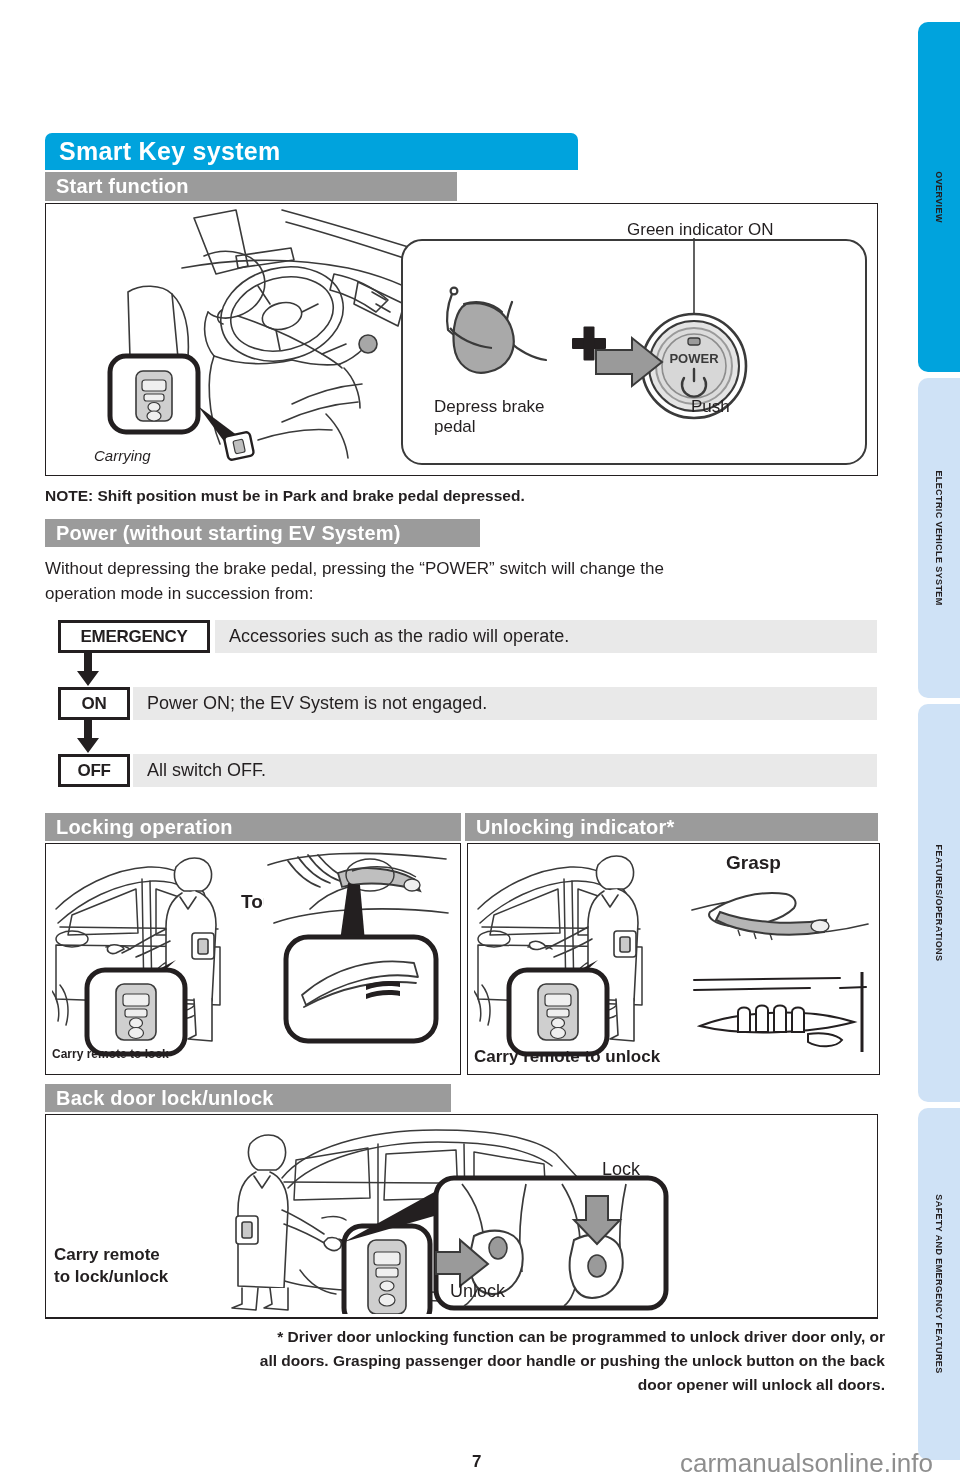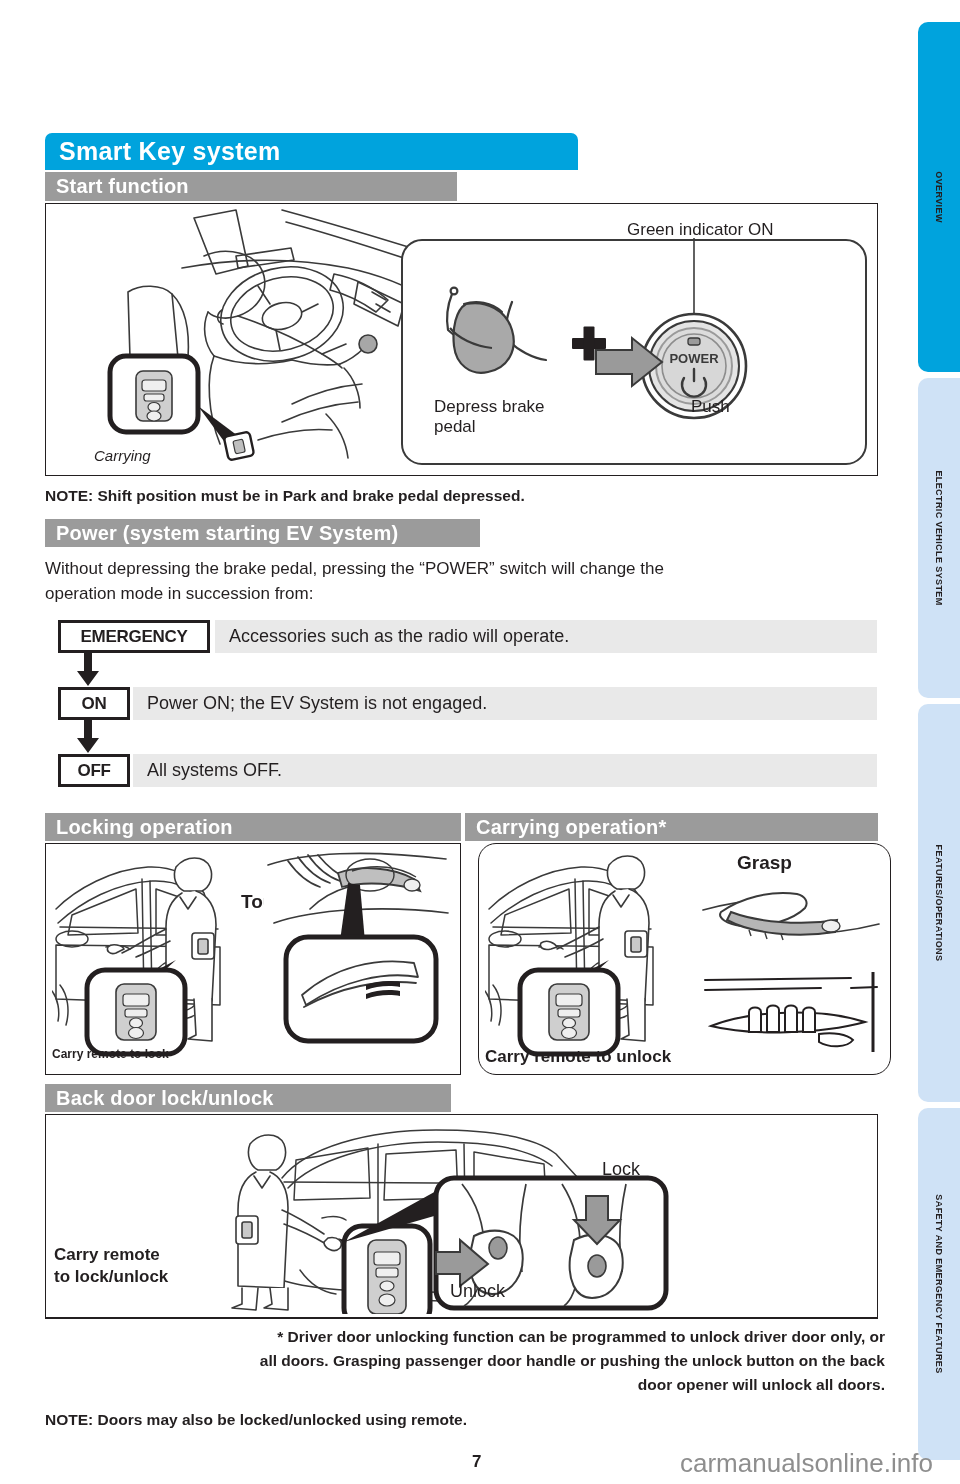--- a/index.html
+++ b/index.html
@@ -188,21 +188,21 @@
     <div class="lbl" style="left:388px;top:193px;font-size:17px;line-height:20px;">
       <span>Depress brake</span><br>
       <span>pedal</span>
     </div>
     <div class="lbl" style="left:645px;top:193px;font-size:17px;">Push</div>
   </div>
 
   <div class="note" style="left:45px;top:487px;">NOTE: Shift position must be in Park and brake pedal depressed.</div>
 
   <div class="h-gray" style="left:45px;top:519px;width:435px;height:28px;">
-    <span>Power (system starting EV System)</span>
+    <span>Power (without starting EV System)</span>
   </div>
 
   <div class="body-txt" style="left:45px;top:556px;width:835px;">
     <span>Without depressing the brake pedal, pressing the “POWER” switch will change the</span><br>
     <span>operation mode in succession from:</span>
   </div>
 
   <div class="chip" style="left:58px;top:620px;width:152px;height:33px;">
     <span class="chip-txt">EMERGENCY</span>
   </div>
@@ -220,28 +220,28 @@
     <span>Power ON; the EV System is not engaged.</span>
   </div>
   <svg class="illus" style="left:76px;top:720px;" width="24" height="34" viewBox="0 0 24 34">
     <path d="M8 0 L16 0 L16 18 L23 18 L12 33 L1 18 L8 18 Z" fill="#231f20"></path>
   </svg>
 
   <div class="chip" style="left:58px;top:754px;width:72px;height:33px;">
     <span class="chip-txt">OFF</span>
   </div>
   <div class="rowbar" style="left:133px;top:754px;width:744px;height:33px;">
-    <span>All systems OFF.</span>
+    <span>All switch OFF.</span>
   </div>
 
   <div class="h-gray" style="left:45px;top:813px;width:416px;height:28px;">
     <span>Locking operation</span>
   </div>
   <div class="h-gray" style="left:465px;top:813px;width:413px;height:28px;">
-    <span>Carrying operation*</span>
+    <span>Unlocking indicator*</span>
   </div>
 
   <div class="panel" style="left:45px;top:843px;width:416px;height:232px;">
     <svg class="illus" style="left:6px;top:5px;" width="192" height="198" viewBox="0 0 192 198">
       <rect x="0" y="0" width="192" height="198" fill="#fff"></rect>
       <g fill="none" stroke="#3a3a3a" stroke-width="1.5" stroke-linejoin="round" stroke-linecap="round">
 
         <path d="M4 60 C 24 40 60 20 96 18 C 120 17 140 26 152 44 L160 70"></path>
         <path d="M6 74 C 30 52 64 34 100 32 C 124 31 142 40 152 58"></path>
         <path d="M8 78 L166 80"></path>
@@ -311,21 +311,21 @@
       </g>
       <g fill="#231f20">
         <path d="M102 136 C 112 132 126 131 136 133 L136 138 C 126 136 112 137 102 141 Z"></path>
         <path d="M102 145 C 112 141 126 140 136 142 L136 147 C 126 145 112 146 102 150 Z"></path>
       </g>
     </svg>
 
     <div class="lbl-b" style="left:6px;top:203px;font-size:12px;">Carry remote to lock</div>
   </div>
 
-  <div class="panel" style="left:478px;top:843px;width:413px;height:232px;border-radius:18px;">
+  <div class="panel" style="left:467px;top:843px;width:413px;height:232px;">
     <svg class="illus" style="left:6px;top:5px;" width="192" height="198" viewBox="0 0 192 198">
       <rect x="0" y="0" width="192" height="198" fill="#fff"></rect>
       <g fill="none" stroke="#3a3a3a" stroke-width="1.5" stroke-linejoin="round" stroke-linecap="round">
         <path d="M4 60 C 24 40 60 20 96 18 C 120 17 140 26 152 44 L160 70"></path>
         <path d="M6 74 C 30 52 64 34 100 32 C 124 31 142 40 152 58"></path>
         <path d="M8 78 L166 80"></path>
         <path d="M4 96 L168 98 L168 156 L4 150 Z"></path>
         <path d="M90 30 L92 150"></path>
         <path d="M98 32 L100 150"></path>
         <path d="M20 66 L84 40 L86 84 L16 86 Z"></path>
@@ -483,19 +483,18 @@
   </div>
 
   <div class="hr" style="left:45px;top:1317px;width:833px;"></div>
 
   <div class="note" style="left:45px;top:1325px;width:840px;line-height:24px;text-align:right;">
     <span>* Driver door unlocking function can be programmed to unlock driver door only, or</span><br>
     <span style="padding-left:11px;display:inline-block;">all doors. Grasping passenger door handle or pushing the unlock button on the back</span><br>
     <span style="padding-left:11px;display:inline-block;">door opener will unlock all doors.</span>
   </div>
 
-  <div class="note" style="left:45px;top:1411px;">NOTE: Doors may also be locked/unlocked using remote.</div>
 
   <div id="pagenum" style="left:472px;top:1452px;">7</div>
 
   <div id="watermark" style="left:680px;top:1448px;">carmanualsonline.info</div>
 
 </div>
 
 </body></html>

